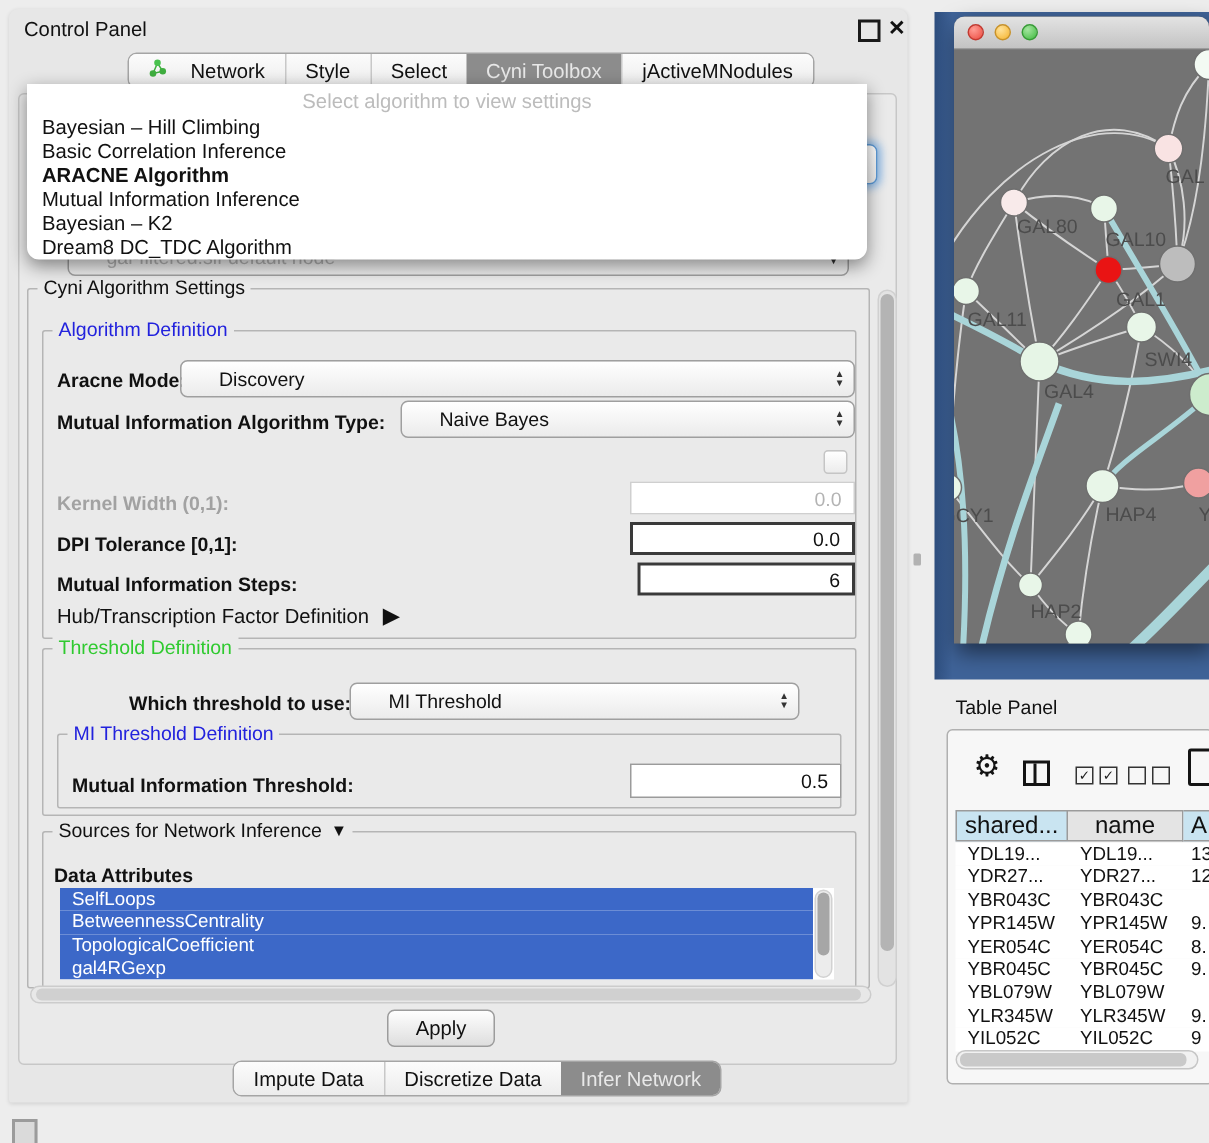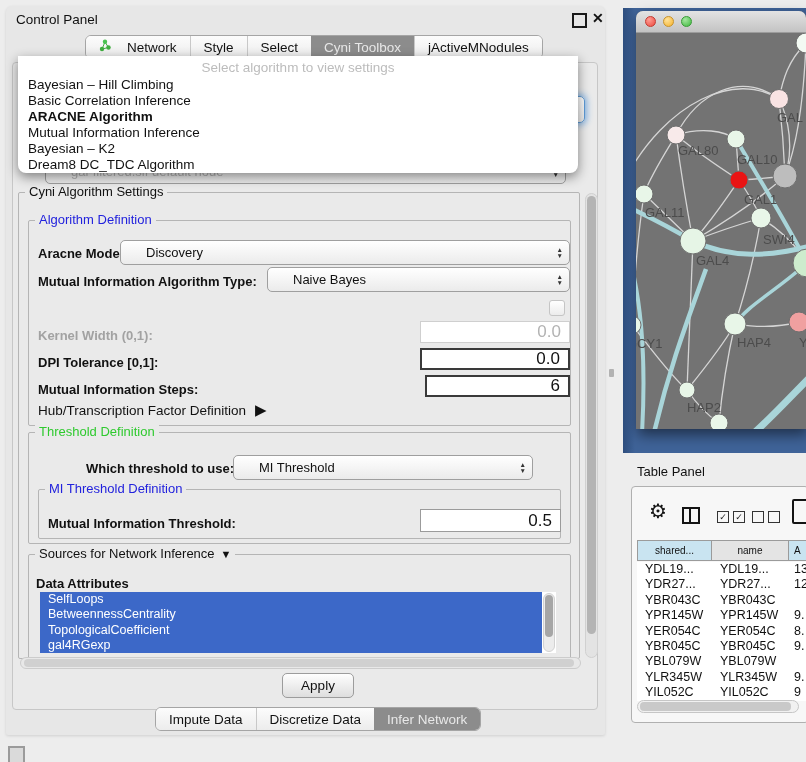--- a/index.html
+++ b/index.html
@@ -22,21 +22,21 @@
   .tab.selected{background:#8c8c8c;color:#e8e8e8;border-left:none}
 
   #content{position:absolute;left:6px;top:56px;width:584px;height:646px;border:1px solid #c7c7c7;
            border-radius:4px;background:#eaeaea}
 
   
   .combo{position:absolute;display:flex;align-items:center;background:linear-gradient(#ffffff,#ebebeb);
          border:1px solid #9f9f9f;border-radius:5px;font-size:13px;padding:0 6px 0 25px;box-sizing:border-box}
   .combo .val{flex:1;white-space:nowrap;overflow:hidden}
   .combo .arrows{display:flex;flex-direction:column;align-items:center;line-height:5.5px;font-size:6.5px;color:#333;padding-left:6px}
-  .field{position:absolute;background:#fff;border:1px solid #bdbdbd;font-size:17px;display:flex;
+  .field{position:absolute;background:#fff;border:1px solid #bdbdbd;font-size:13px;display:flex;
          align-items:center;justify-content:flex-end;padding:0 8px;box-sizing:border-box}
   .lbl{position:absolute;font-size:13px;font-weight:bold;white-space:nowrap}
   .lbl.dim{color:#a2a2a2}
 
   .fs{position:absolute;border:1px solid #b5b5b5;border-radius:2px;box-sizing:border-box}
   .fs>.legend{position:absolute;top:-9px;left:6px;background:#eaeaea;padding:0 4px;font-size:13px;white-space:nowrap;display:flex;align-items:center;gap:6px}
 
   
   #algo-popup{position:absolute;left:12px;top:50px;width:560px;height:117px;background:#ffffff;z-index:5;
               border-radius:0 0 8px 8px;box-shadow:0 4px 12px rgba(0,0,0,.45);padding-top:3px;box-sizing:border-box}
@@ -49,21 +49,21 @@
   .attr-item{color:#fff;font-size:12.5px;height:15.3px;line-height:15.3px;padding-left:8px;width:502px;box-sizing:border-box}
   #attr-vscroll{position:absolute;left:537px;top:587px;width:12px;height:59px;background:#ececec;border:1px solid #d2d2d2;border-radius:6px;box-sizing:border-box}
   #attr-vthumb{position:absolute;left:1px;top:1px;width:8px;height:42px;background:#a6a6a6;border-radius:4px}
 
   
   #main-vscroll{position:absolute;left:579px;top:187px;width:13px;height:465px;background:#e3e3e3;border-radius:7px;border:1px solid #d0d0d0;box-sizing:border-box}
   #main-vthumb{position:absolute;left:1px;top:2px;width:9px;height:438px;background:#b4b4b4;border-radius:5px}
   #main-hscroll{position:absolute;left:14px;top:651px;width:561px;height:12px;background:#e8e8e8;border:1px solid #cccccc;border-radius:7px;box-sizing:border-box}
   #main-hthumb{position:absolute;left:3px;top:1px;width:550px;height:8px;background:#d0d0d0;border-radius:4px}
 
-  #apply-btn{position:absolute;left:276px;top:667px;width:70px;height:23px;border:1px solid #9c9c9c;border-radius:5px;
+  #apply-btn{position:absolute;left:252px;top:667px;width:70px;height:23px;border:1px solid #9c9c9c;border-radius:5px;
              background:linear-gradient(#fefefe,#dedede);font-size:13.5px;display:flex;align-items:center;justify-content:center}
 
   #corner-grip{position:absolute;left:8px;top:746px;width:13px;height:14px;border:2px solid #9b9b9b;background:#dadada}
   #splitter-grip{position:absolute;left:609px;top:369px;width:5px;height:8px;background:#b2b2b2;border-radius:1px}
 
   
   .checkbox{position:absolute;width:14px;height:14px;border:1px solid #c5c5c5;border-radius:3px;background:linear-gradient(#ffffff,#ececec)}
 
   
   #blue-frame{position:absolute;left:623px;top:8px;width:183px;height:445px;
@@ -79,21 +79,21 @@
   #table-title{position:absolute;left:637px;top:464px;font-size:13px}
   #table-panel{position:absolute;left:631px;top:486px;width:178px;height:237px;background:#f7f7f7;
                border:1px solid #b0b0b0;border-radius:4px;overflow:hidden;box-sizing:border-box}
   #tp-gear{position:absolute;left:17px;top:14px;font-size:20px;line-height:20px;color:#141414}
   #tp-colicon{position:absolute;left:50px;top:20px;width:14px;height:13px;border:2px solid #141414}
   #tp-colicon div{position:absolute;left:5px;top:0;width:2px;height:13px;background:#141414}
   .cbpair{position:absolute;display:flex;gap:4px}
   .cb{width:10px;height:10px;border:1.5px solid #333;font-size:9px;line-height:10px;text-align:center;color:#222;box-sizing:content-box}
   #tp-pageicon{position:absolute;left:160px;top:12px;width:14px;height:21px;border:2px solid #141414;border-radius:2px}
   #tbl-header{position:absolute;left:5px;top:53px;display:flex;height:21px}
-  .th{border:1px solid #9b9b9b;border-left:none;font-size:10px;display:flex;align-items:center;justify-content:center;background:#e4e4e4;box-sizing:border-box}
+  .th{border:1px solid #9b9b9b;border-left:none;font-size:16px;display:flex;align-items:center;justify-content:center;background:#e4e4e4;box-sizing:border-box}
   .th:first-child{border-left:1px solid #9b9b9b}
   .th.hl{background:#c9e4f1}
   .th.c1{width:75px}.th.c2{width:77px}.th.c3{width:42px;justify-content:flex-start;padding-left:5px}
   #tbl-body{position:absolute;left:5px;top:75px;width:200px}
   .tr{display:flex;height:15.4px;line-height:15.4px;font-size:12.5px;background:#fff}
   .td{box-sizing:border-box;white-space:nowrap;overflow:hidden}
   .td.c1{width:75px;padding-left:8px}.td.c2{width:77px;padding-left:8px}.td.c3{width:42px;padding-left:5px}
   #tp-hscroll{position:absolute;left:5px;top:213px;width:162px;height:13px;background:#f1f1f1;border:1px solid #c6c6c6;border-radius:7px;box-sizing:border-box}
   #tp-hthumb{position:absolute;left:2px;top:1px;width:151px;height:9px;background:#c9c9c9;border-radius:4px}
 

